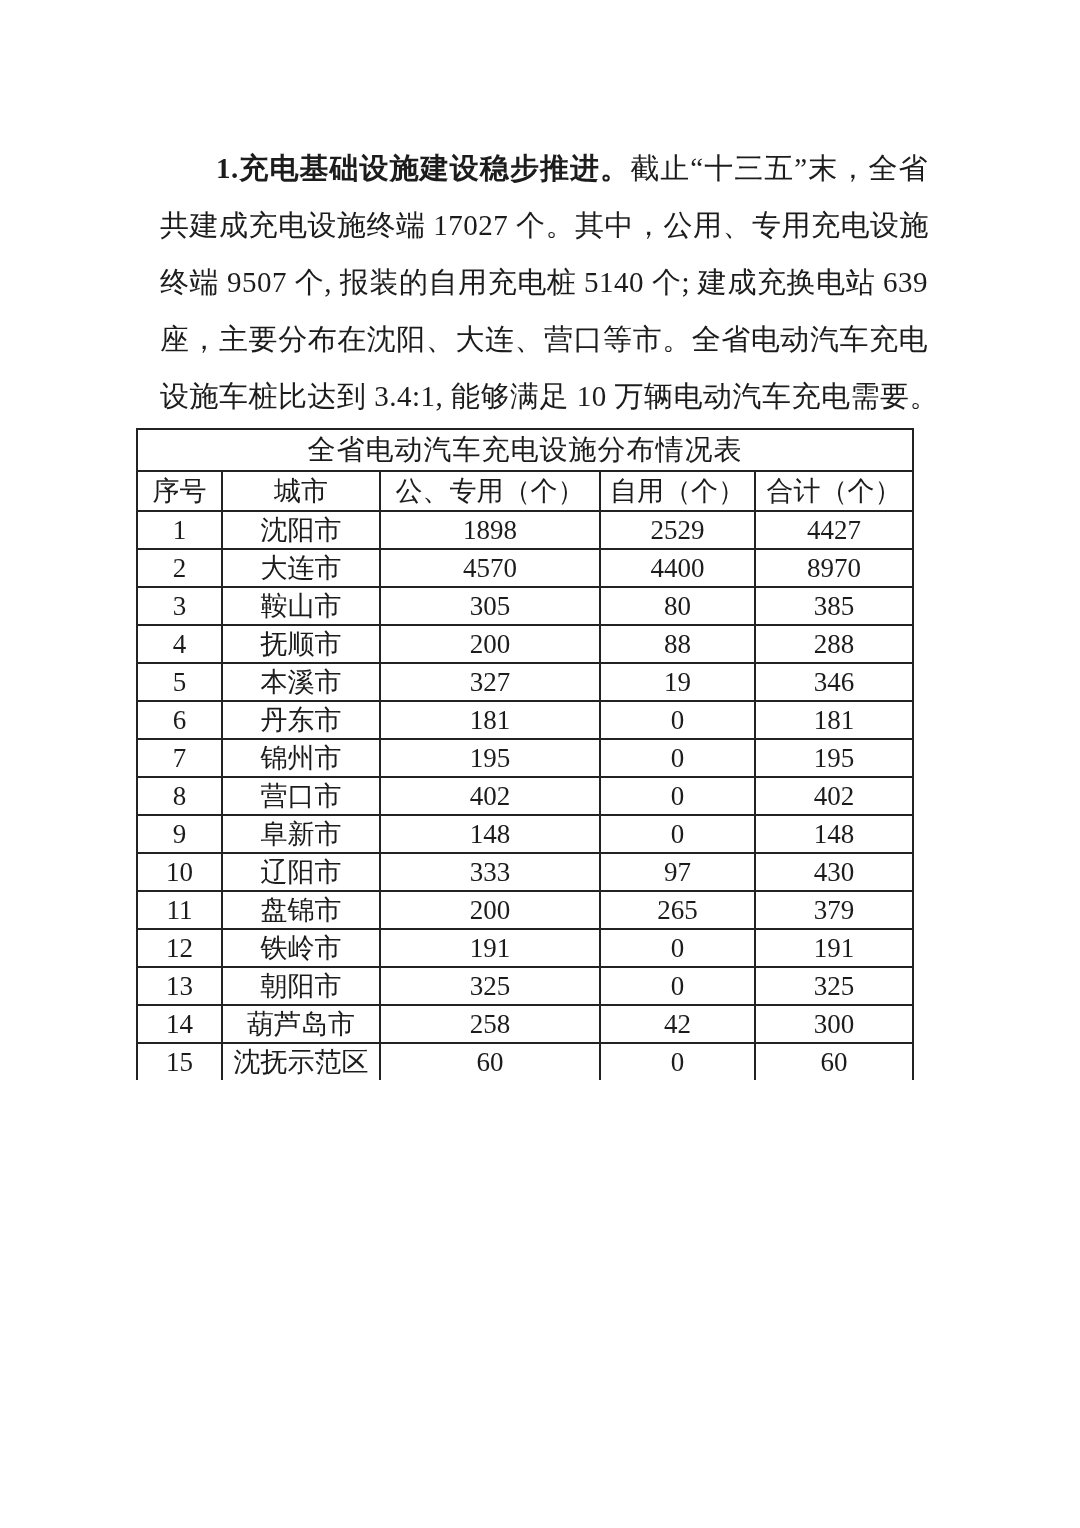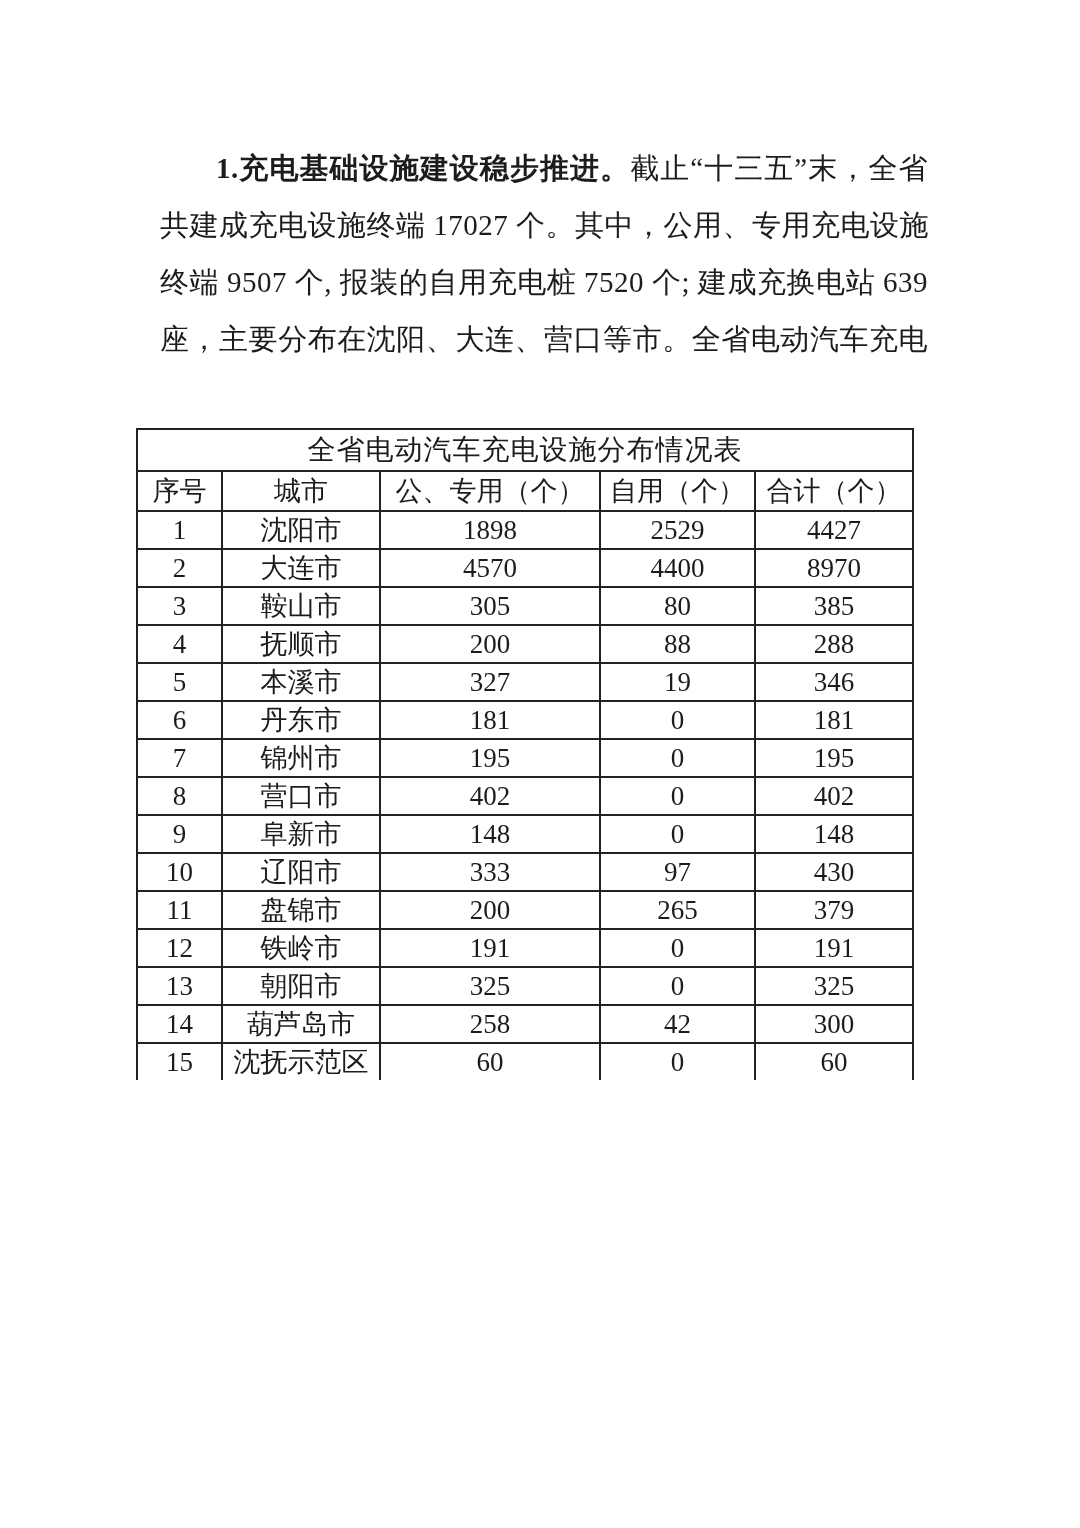--- a/index.html
+++ b/index.html
@@ -109,22 +109,23 @@
   }
 </style>
 </head>
 <body>
 
 <div class="page">
 
   <div class="intro">
       <div class="para-line indent"><span class="bold">1.充电基础设施建设稳步推进。</span><span class="">截止“十三五”末，全省</span></div>
       <div class="para-line"><span class="">共建成充电设施终端 17027 个。其中，公用、专用充电设施</span></div>
-      <div class="para-line"><span class="">终端 9507 个, 报装的自用充电桩 7520 个; 建成充换电站 639</span></div>
+      <div class="para-line"><span class="">终端 9507 个, 报装的自用充电桩 5140 个; 建成充换电站 639</span></div>
       <div class="para-line"><span class="">座，主要分布在沈阳、大连、营口等市。全省电动汽车充电</span></div>
+      <div class="para-line"><span class="">设施车桩比达到 3.4:1, 能够满足 10 万辆电动汽车充电需要。</span></div>
     </div>
 
   <div class="doc-table-wrap">
     <table class="doc-table">
       <colgroup>
           <col style="width: 85px;">
           <col style="width: 158px;">
           <col style="width: 220px;">
           <col style="width: 155px;">
           <col style="width: 158px;">

